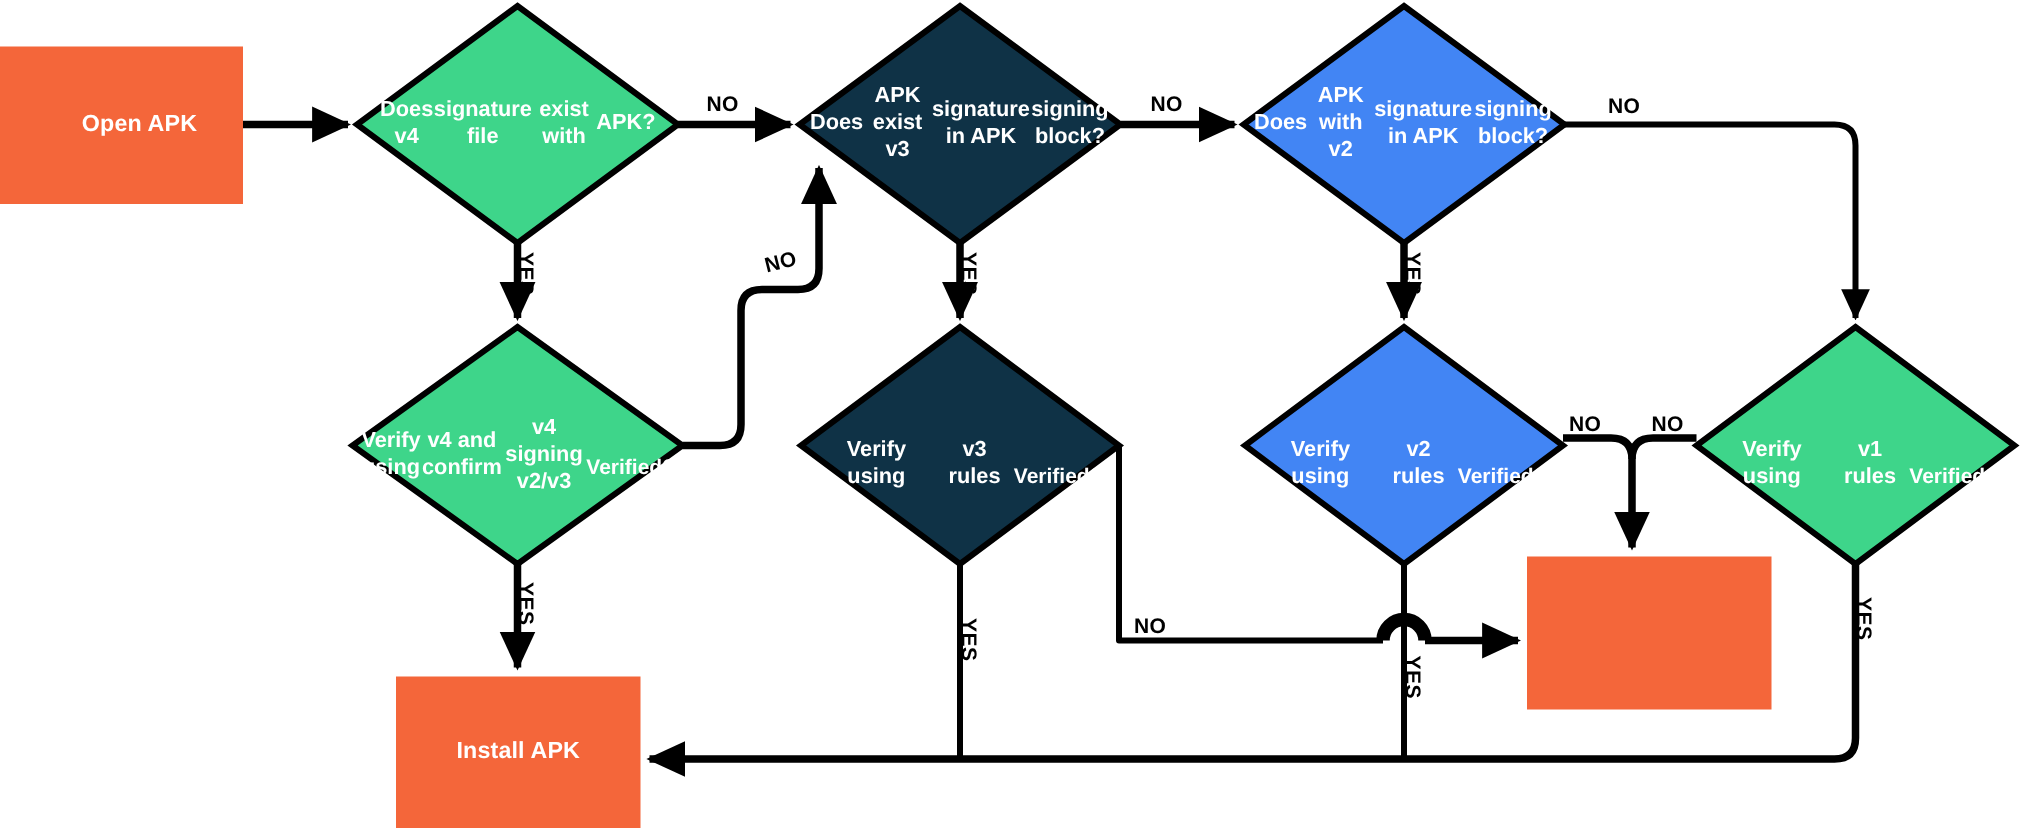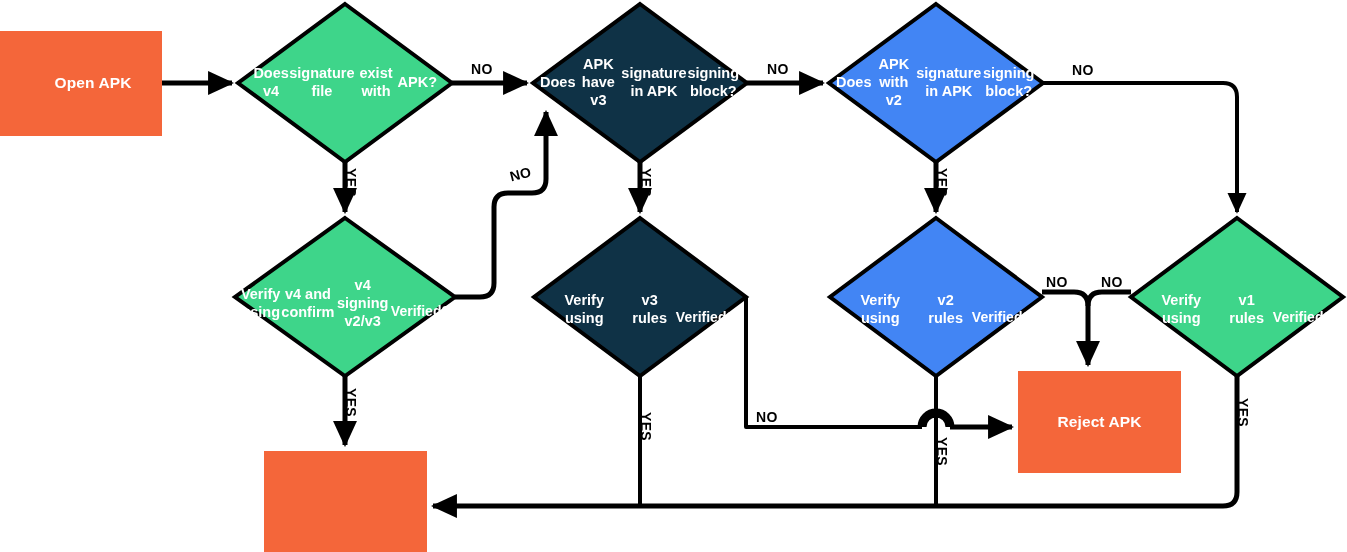--- a/index.html
+++ b/index.html
@@ -136,21 +136,21 @@
 
   <div class="node-label dia-q" style="left:253px;top:23px;width:184px;height:120px;">
     <span>Does v4</span>
     <span>signature file</span>
     <span>exist with</span>
     <span>APK?</span>
   </div>
 
   <div class="node-label dia-q" style="left:540px;top:23px;width:200px;height:120px;">
     <span>Does</span>
-    <span>APK have v3</span>
+    <span>APK exist v3</span>
     <span>signature in APK</span>
     <span>signing block?</span>
   </div>
 
   <div class="node-label dia-q" style="left:836px;top:23px;width:200px;height:120px;">
     <span>Does</span>
     <span>APK with v2</span>
     <span>signature in APK</span>
     <span>signing block?</span>
   </div>
@@ -173,24 +173,24 @@
     <span>v2 rules</span>
     <span class="verified">Verified?</span>
   </div>
 
   <div class="node-label dia-v" style="left:1142px;top:260px;width:190px;height:100px;justify-content:flex-start;">
     <span>Verify using</span>
     <span>v1 rules</span>
     <span class="verified">Verified?</span>
   </div>
 
-
-  <div class="node-label box-label" style="left:1018px;top:371px;width:163px;height:102px;">
-    <span>Reject APK</span>
-  </div>
+  <div class="node-label box-label" style="left:264px;top:451px;width:163px;height:101px;">
+    <span>Install APK</span>
+  </div>
+
 
   <div class="edge-label" style="left:471px;top:61px;">NO</div>
 
   <div class="edge-label vert" style="left:359px;top:168px;">YES</div>
 
   <div class="edge-label" style="left:508px;top:169px;transform:rotate(-14deg);transform-origin:0 0;">NO</div>
 
   <div class="edge-label vert" style="left:359px;top:388px;">YES</div>
 
   <div class="edge-label" style="left:767px;top:61px;">NO</div>

